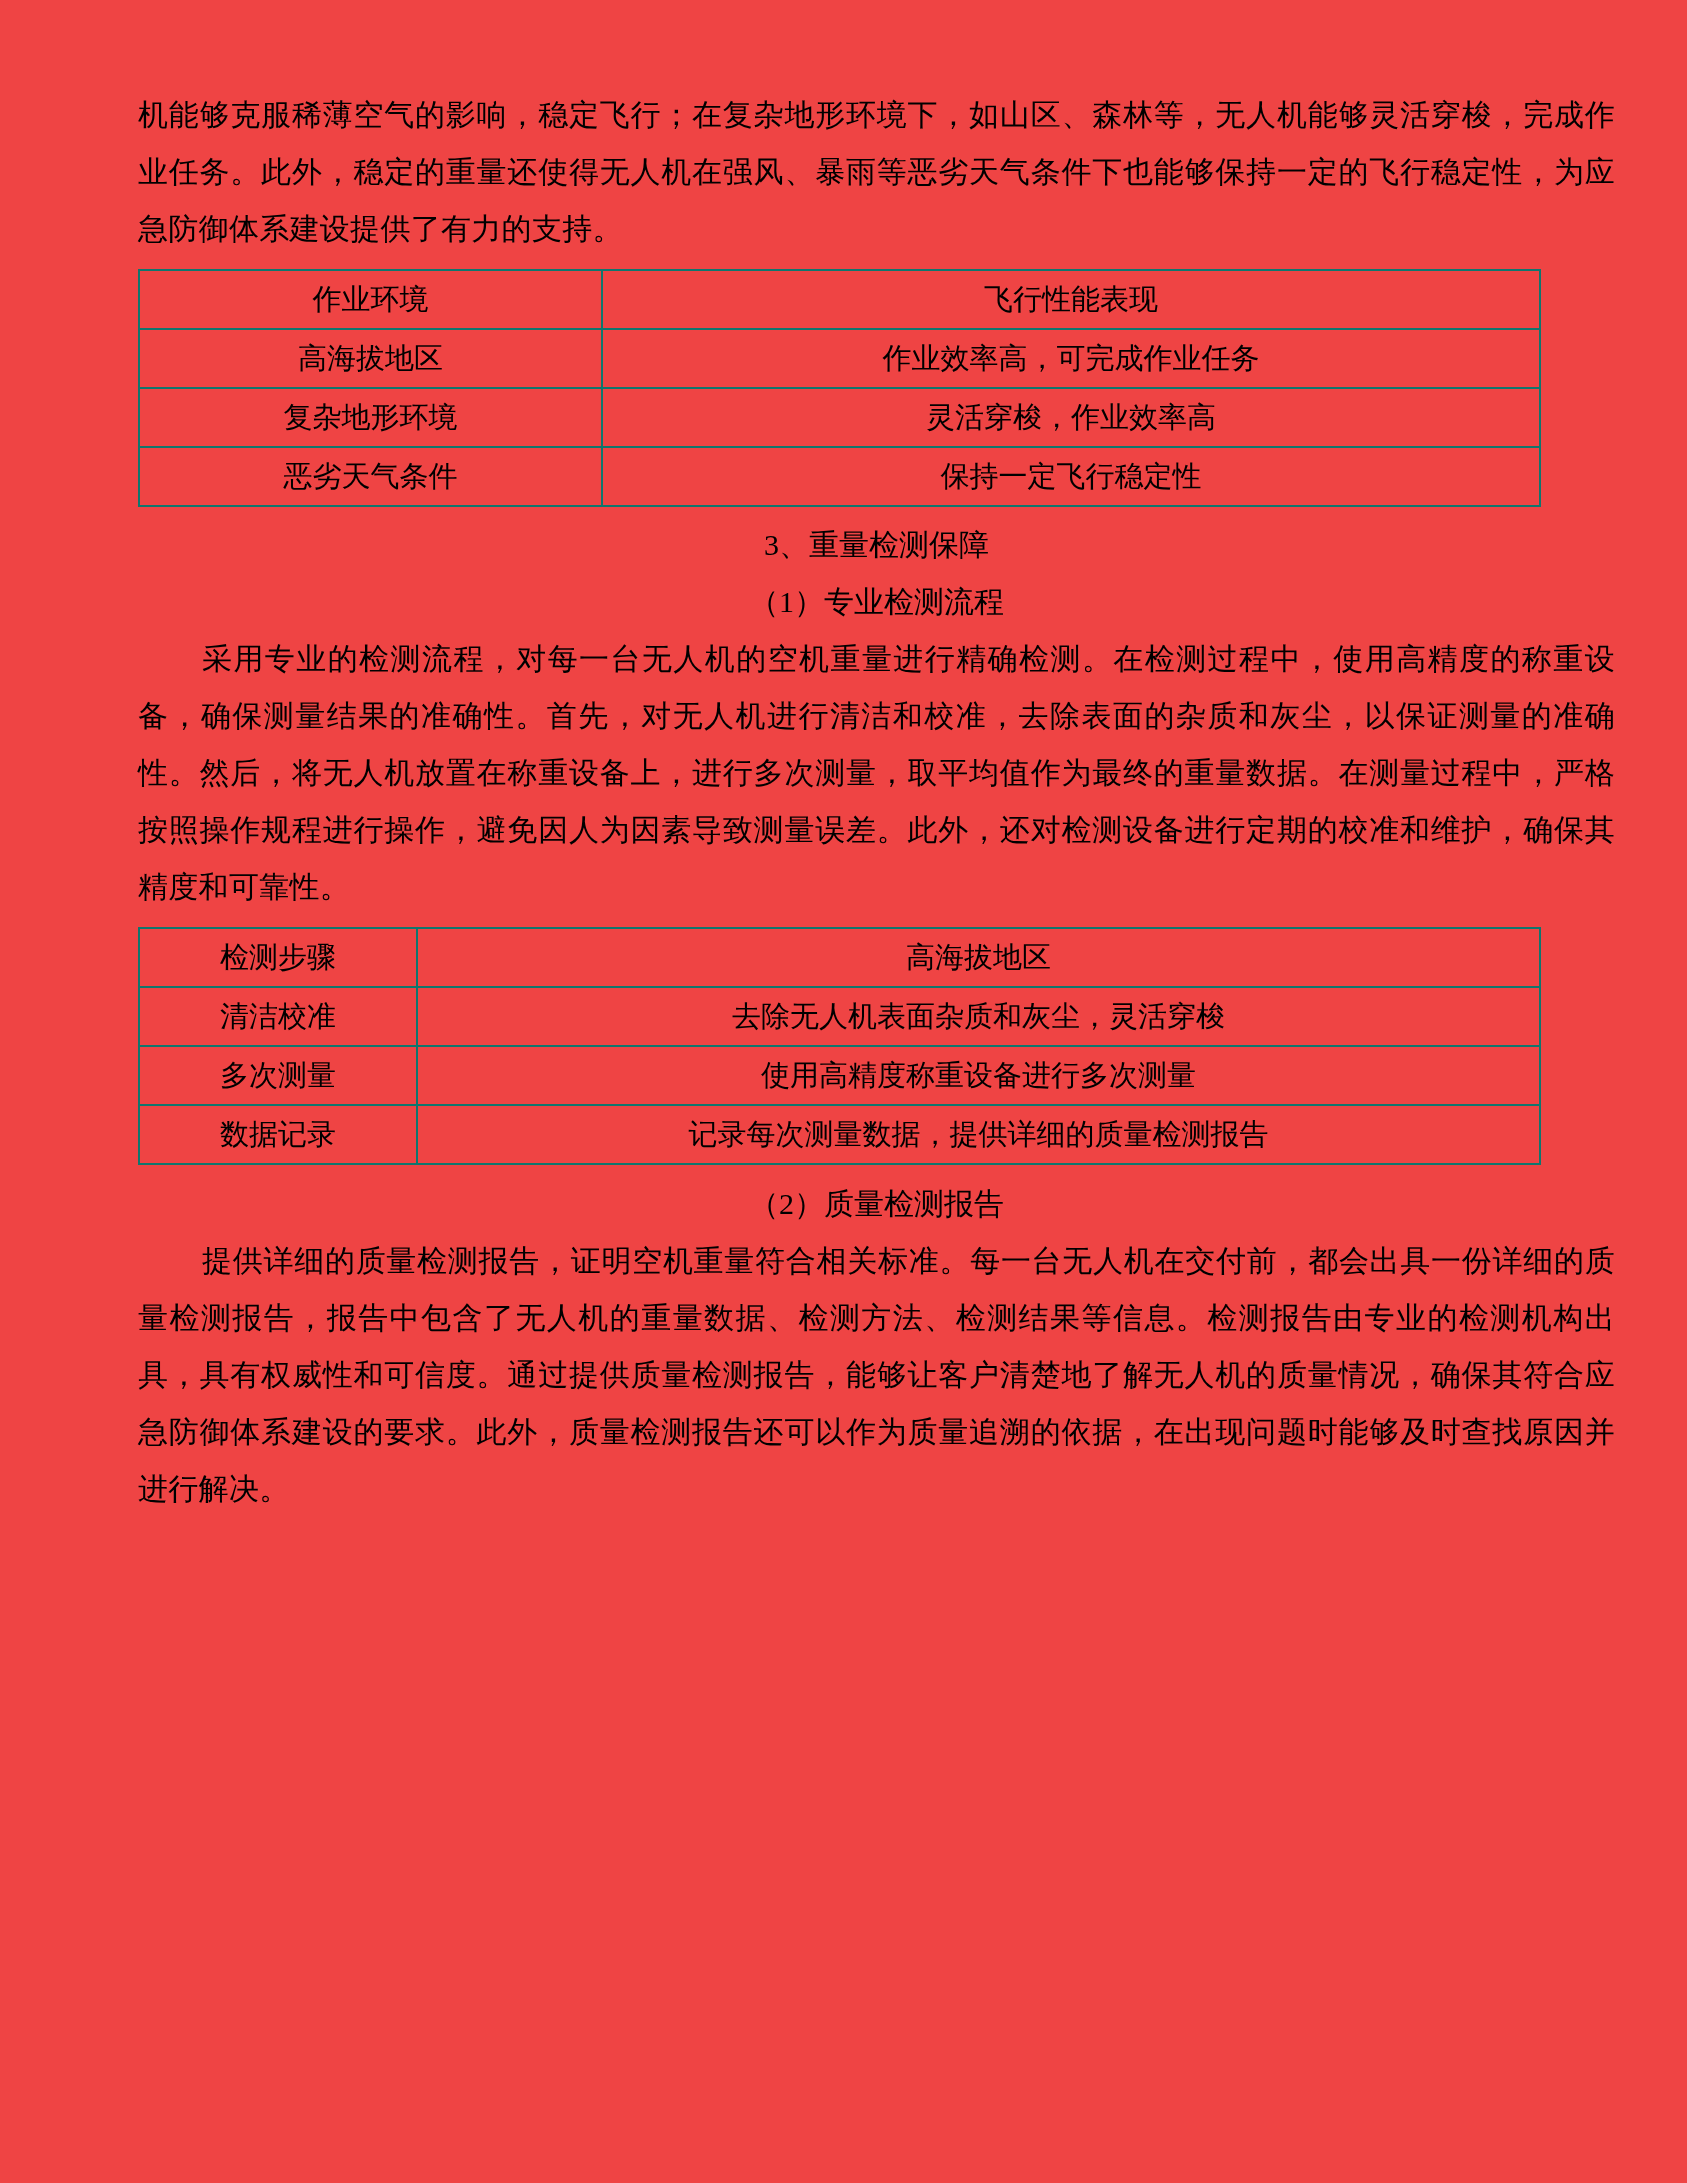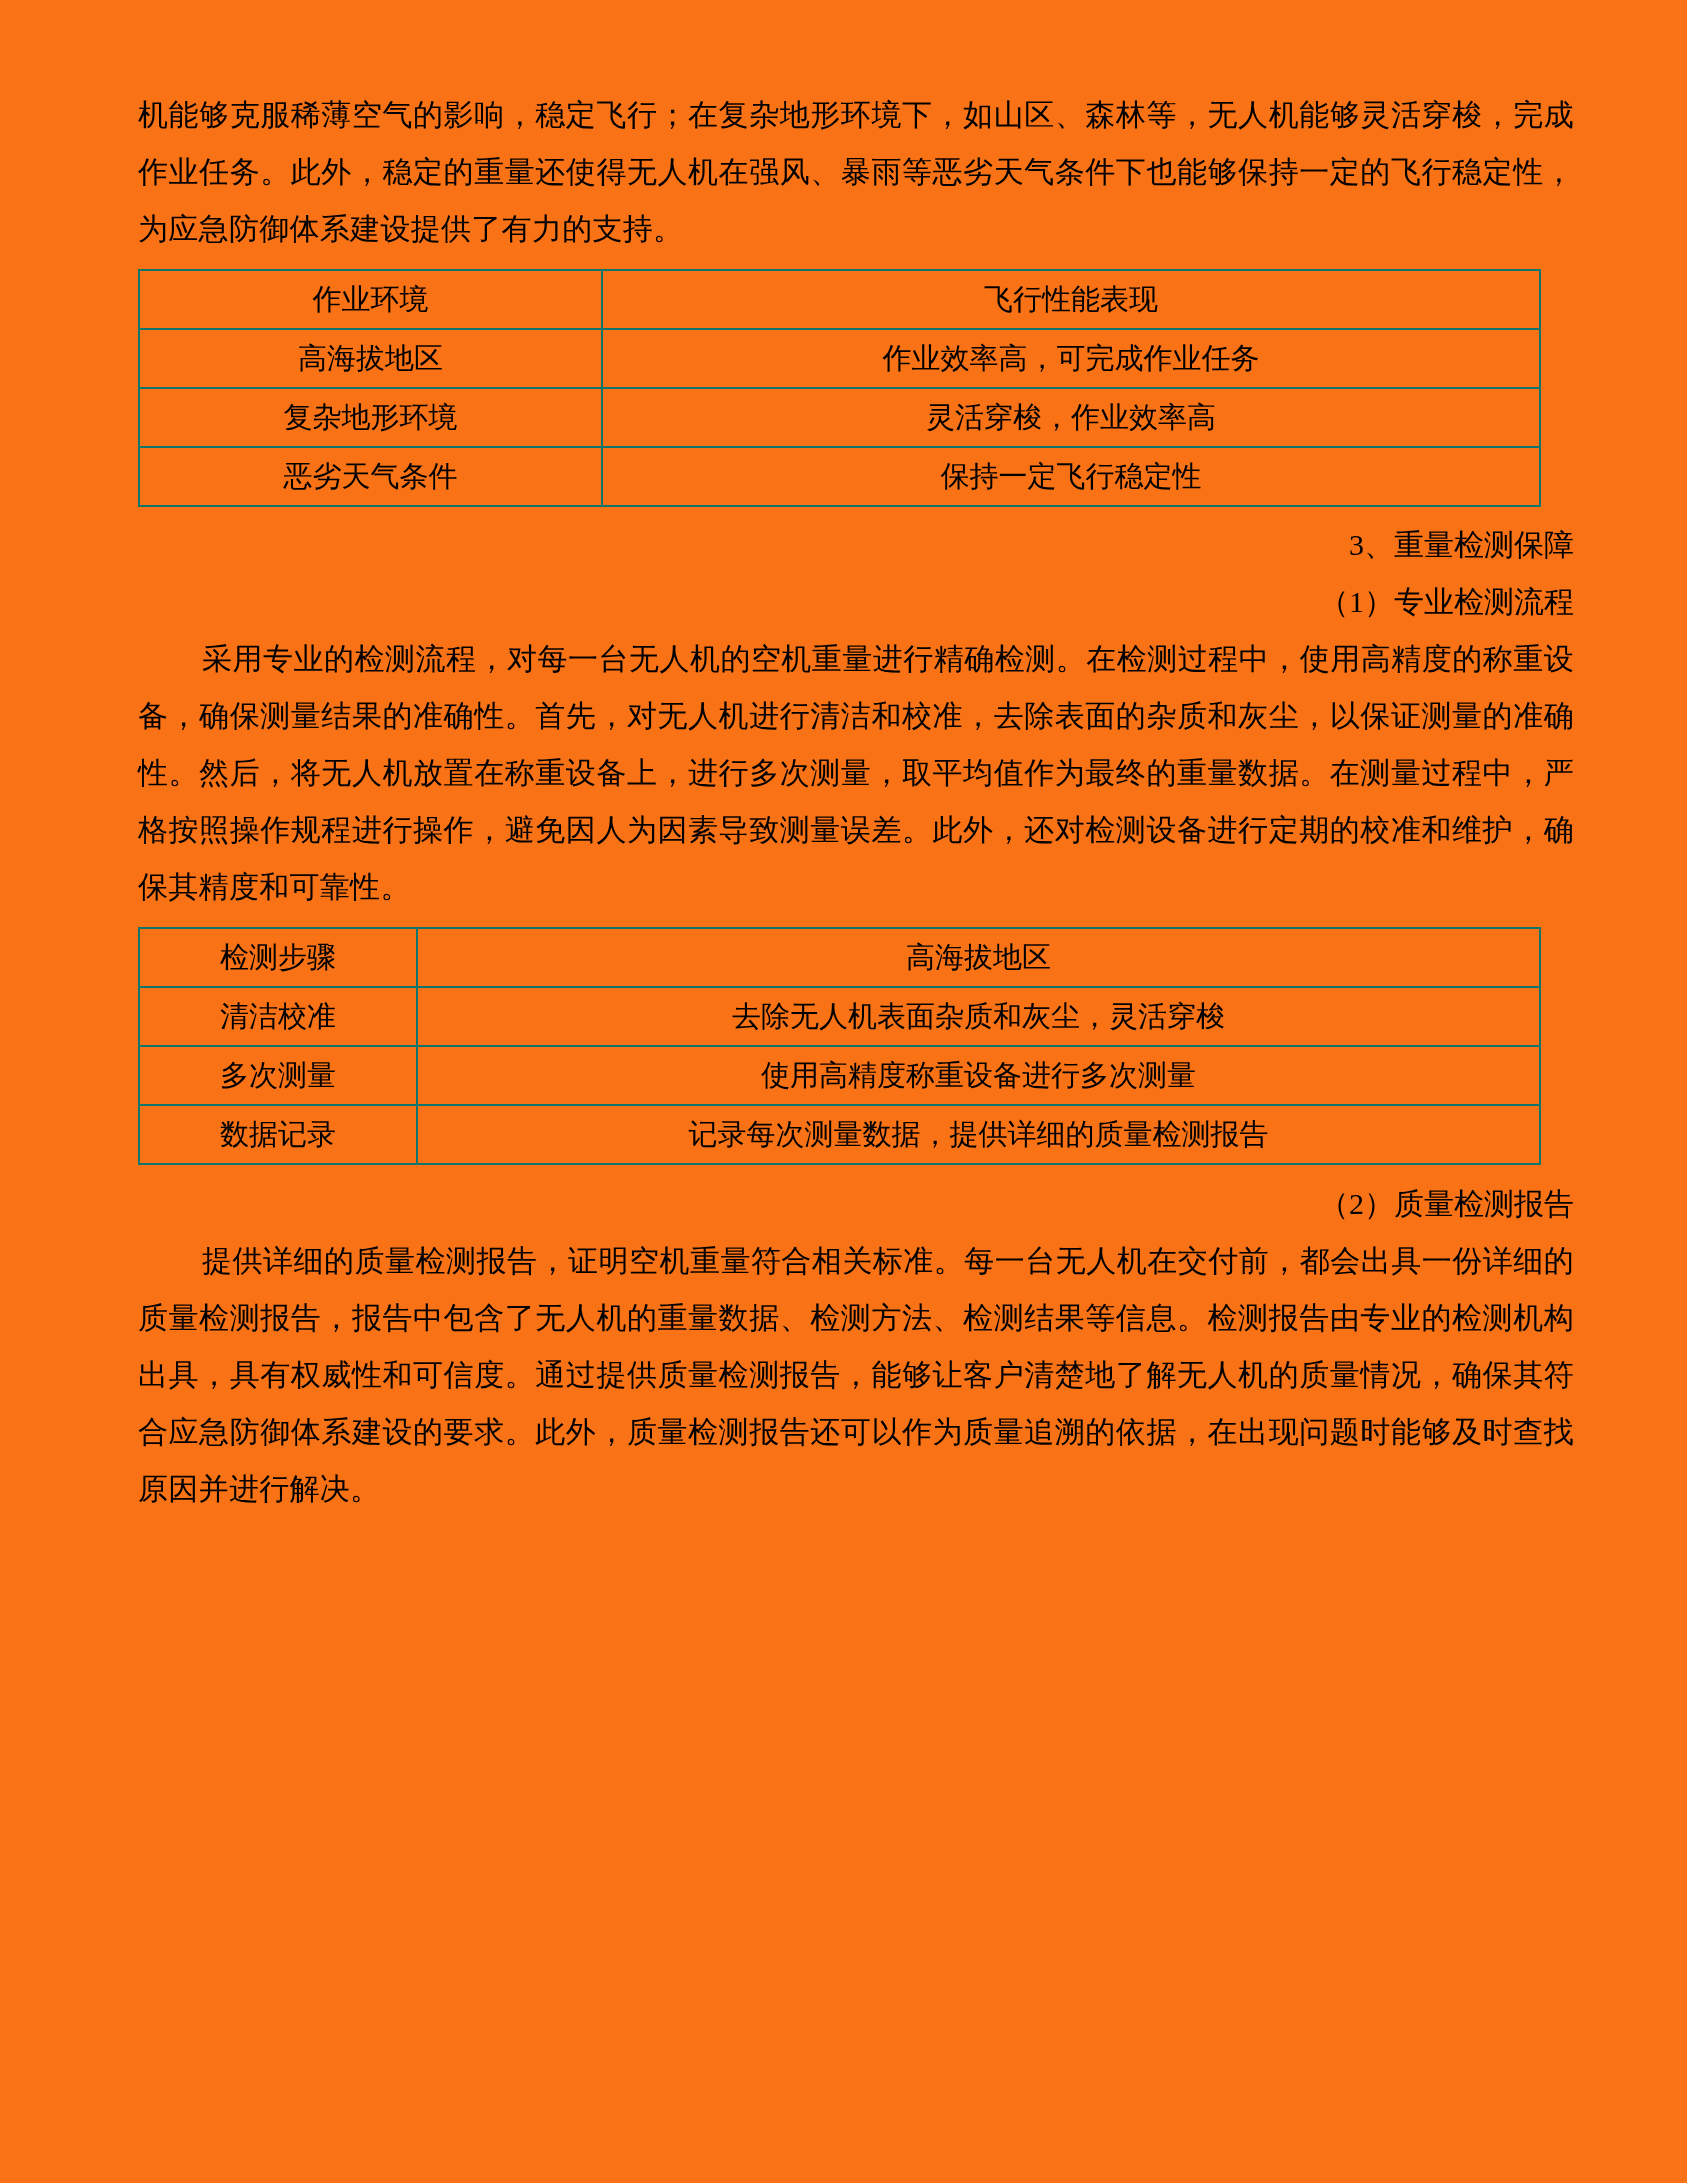--- a/index.html
+++ b/index.html
@@ -9,23 +9,23 @@
     background: #ffffff;
   }
   body {
     font-family: "Liberation Serif", "DejaVu Serif", serif;
     color: #000000;
   }
   .page {
     position: relative;
     width: 1687px;
     height: 2183px;
-    background: #f97316;
+    background: #ef4444;
     box-sizing: border-box;
-    padding: 86px 113px 0 138px;
+    padding: 86px 72px 0 138px;
     overflow: hidden;
   }
 
   
   .para {
     font-size: 30px;
     line-height: 57px;
     text-align: justify;
     text-justify: inter-ideograph;
     letter-spacing: 0.3px;
@@ -34,21 +34,21 @@
   }
   .para.indent {
     text-indent: 64px;
   }
 
   .heading {
     font-size: 30px;
     line-height: 57px;
     margin: 0;
     font-weight: normal;
-    text-align: right;
+    text-align: center;
   }
 
   
   .doc-table {
     border-collapse: collapse;
     table-layout: fixed;
     width: 1401px;
     margin: 12px 0 9.3px 0;
   }
   .doc-table td {

